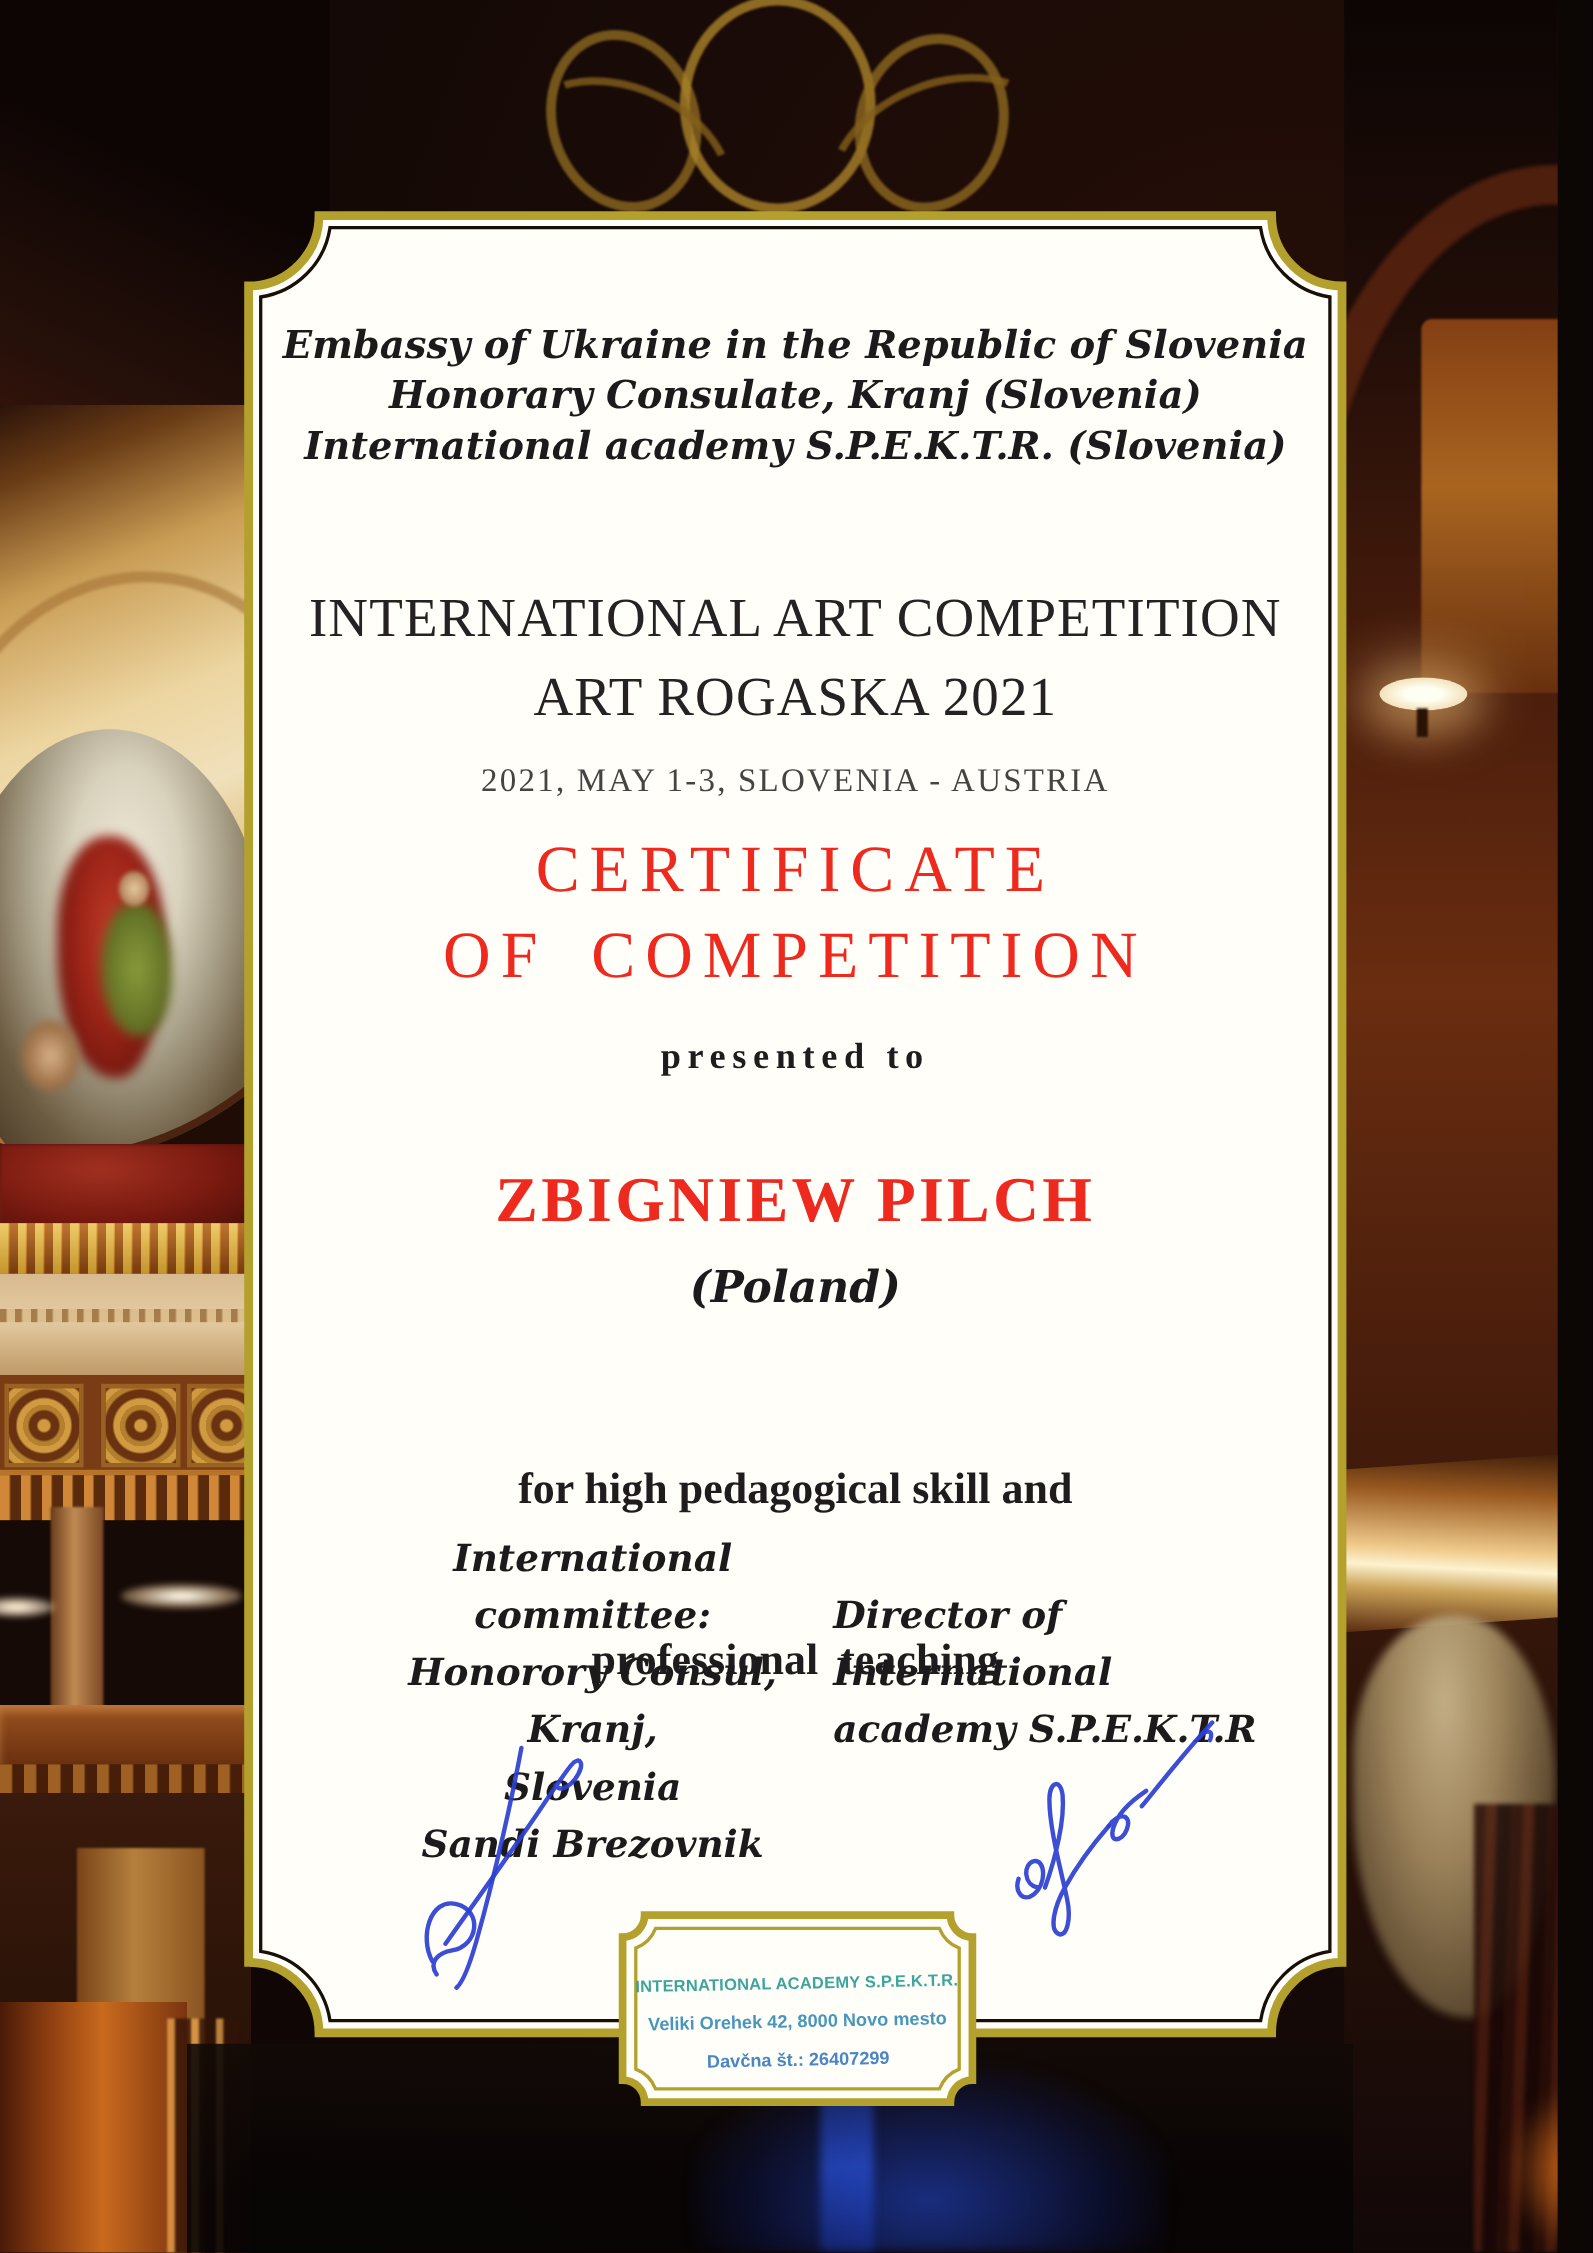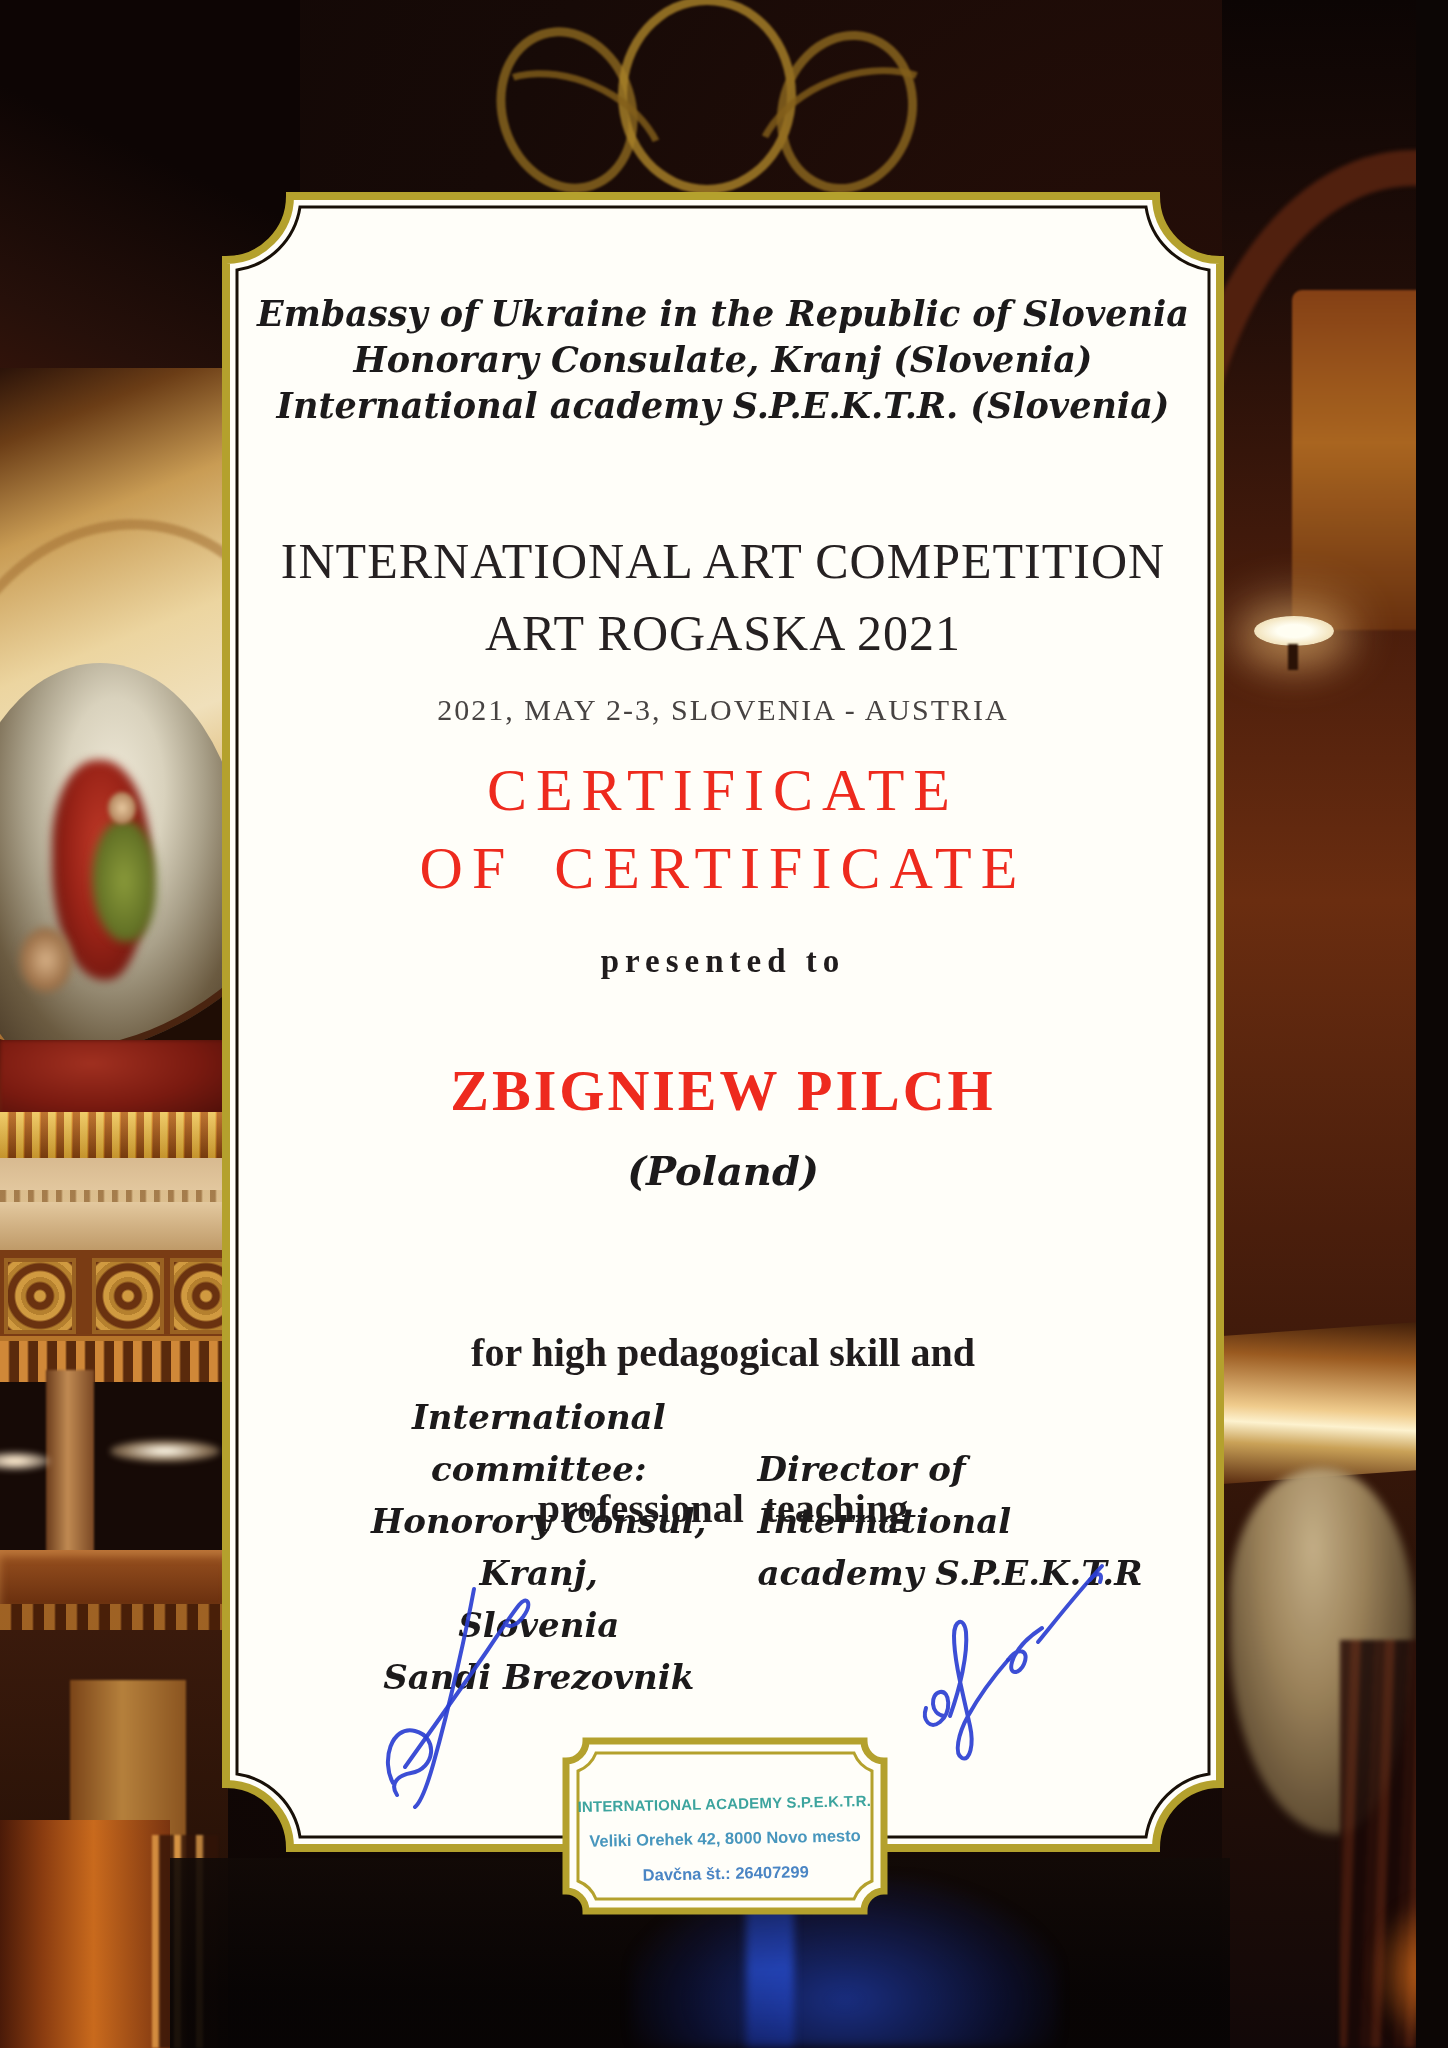--- a/index.html
+++ b/index.html
@@ -219,25 +219,25 @@
       <div>Embassy of Ukraine in the Republic of Slovenia</div>
       <div>Honorary Consulate, Kranj (Slovenia)</div>
       <div>International academy S.P.E.K.T.R. (Slovenia)</div>
     </div>
 
     <div class="title-block">
       <div>INTERNATIONAL ART COMPETITION</div>
       <div>ART ROGASKA 2021</div>
     </div>
 
-    <div class="event">2021, MAY 2-3, SLOVENIA - AUSTRIA</div>
+    <div class="event">2021, MAY 1-3, SLOVENIA - AUSTRIA</div>
 
     <div class="cert-title">
       <div class="l1">CERTIFICATE</div>
-      <div class="l2">OF CERTIFICATE</div>
+      <div class="l2">OF COMPETITION</div>
     </div>
 
     <div class="presented">presented to</div>
 
     <div class="name">ZBIGNIEW PILCH</div>
 
     <div class="country script">(Poland)</div>
 
     <div class="reason">
       <div>for high pedagogical skill and</div>

